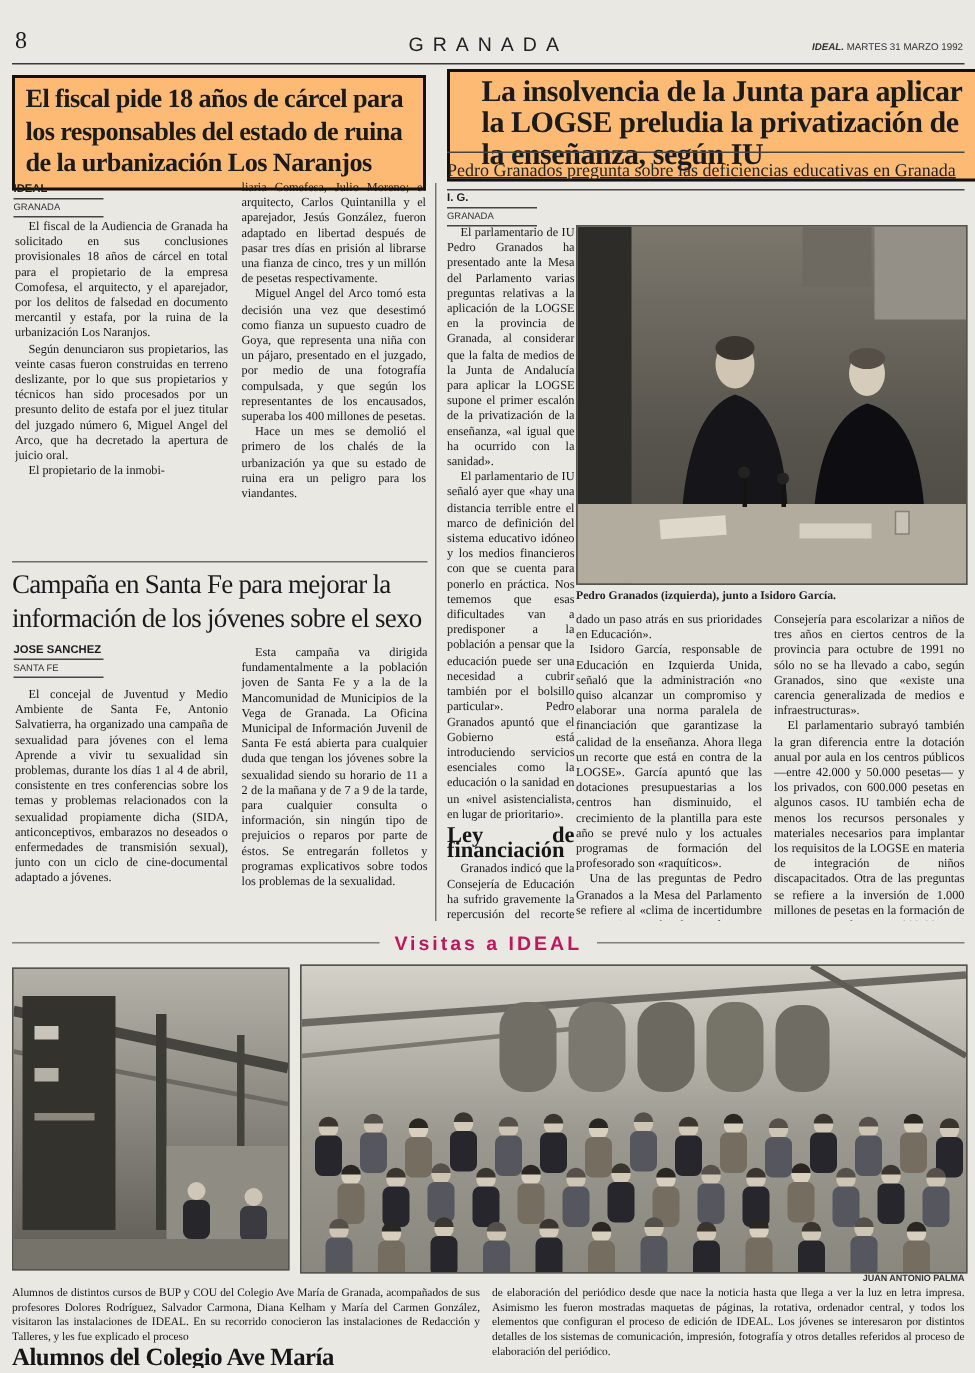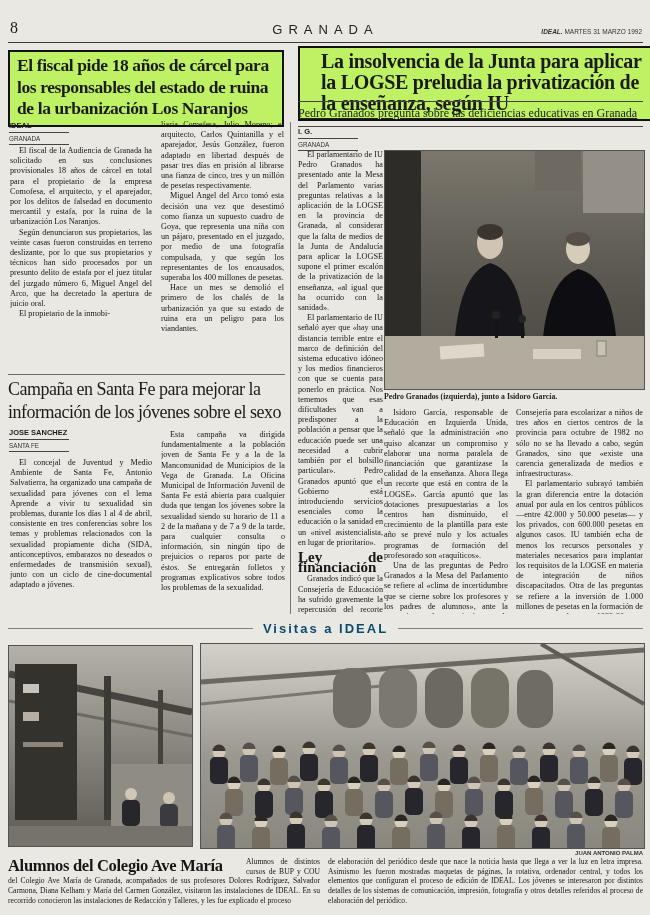--- a/index.html
+++ b/index.html
@@ -12,21 +12,21 @@
 
   
   #masthead{left:8px;top:18px;width:635px;height:24px;border-bottom:1.5px solid #3a3a38;}
   #page-number{position:absolute;left:2px;top:1px;font-size:16px;}
   #section-title{position:absolute;left:0;right:0;top:4px;text-align:center;
     font-family:"Liberation Sans",sans-serif;font-size:13px;letter-spacing:6px;color:#222;}
   #edition-line{position:absolute;right:1px;top:10px;font-family:"Liberation Sans",sans-serif;font-size:6.5px;color:#333;}
   #edition-line b{font-style:italic;}
 
   
-  .headbox{border:2.5px solid #111;padding:3px 7px 5px;font-weight:bold;background:#bef264;}
+  .headbox{border:2.5px solid #111;padding:3px 7px 5px;font-weight:bold;background:#fdba74;}
   #fiscal-box{left:8px;top:50px;width:258px;font-size:17.5px;line-height:21.5px;letter-spacing:-0.4px;}
   #logse-box{left:298px;top:46px;width:329px;font-size:20px;line-height:21px;letter-spacing:-0.3px;padding-left:21px;}
 
   #logse-standfirst{left:298px;top:101px;width:345px;border-top:1px solid #444;border-bottom:1px solid #444;
     padding:4px 0 5px;font-size:12px;color:#222;text-decoration:underline;}
 
   
   .kicker{width:60px;font-family:"Liberation Sans",sans-serif;}
   .kicker .kname{font-size:7.5px;font-weight:bold;border-bottom:1px solid #444;padding-bottom:2px;}
   .kicker .kplace{font-size:6.3px;border-bottom:1px solid #444;padding:2px 0;color:#333;}
@@ -57,21 +57,21 @@
   #logse-col2{left:384px;top:408px;width:124px;height:206px;}
   #logse-col3{left:516px;top:408px;width:127px;height:206px;}
 
   .photo{border:1px solid #55534e;background:#8d8a83;overflow:hidden;}
   #logse-photo{left:384px;top:150px;width:259px;height:238px;}
   #logse-caption{left:384px;top:392px;width:259px;font-size:7.8px;font-weight:bold;color:#222;}
 
   
   #visitas-header{left:8px;top:620px;width:635px;height:16px;display:flex;align-items:center;gap:10px;}
   #visitas-header .line{flex:1;height:1px;background:#807e78;}
-  #visitas-header .vlabel{font-family:"Liberation Sans",sans-serif;font-weight:bold;font-size:13px;letter-spacing:2px;color:#0c4a6e;}
+  #visitas-header .vlabel{font-family:"Liberation Sans",sans-serif;font-weight:bold;font-size:13px;letter-spacing:2px;color:#be185d;}
 
   #photo-left{left:8px;top:645px;width:183px;height:200px;}
   #photo-right{left:200px;top:643px;width:443px;height:204px;}
   #photo-credit{left:400px;top:850px;width:243px;text-align:right;
     font-family:"Liberation Sans",sans-serif;font-weight:bold;font-size:6px;color:#333;}
 
   
   .avetext{font-size:7.6px;line-height:9.7px;text-align:justify;overflow:hidden;color:#161616;}
   #ave-col1{left:8px;top:857px;width:312px;height:55px;}
   #ave-col2{left:328px;top:857px;width:315px;height:55px;}
@@ -160,25 +160,26 @@
     <p>El parlamentario de IU Pedro Granados ha presentado ante la Mesa del Parlamento varias preguntas relativas a la aplicación de la LOGSE en la provincia de Granada, al considerar que la falta de medios de la Junta de Andalucía para aplicar la LOGSE supone el primer escalón de la privatización de la enseñanza, «al igual que ha ocurrido con la sanidad».</p>
     <p>El parlamentario de IU señaló ayer que «hay una distancia terrible entre el marco de definición del sistema educativo idóneo y los medios financieros con que se cuenta para ponerlo en práctica. Nos tememos que esas dificultades van a predisponer a la población a pensar que la educación puede ser una necesidad a cubrir también por el bolsillo particular». Pedro Granados apuntó que el Gobierno está introduciendo servicios esenciales como la educación o la sanidad en un «nivel asistencialista, en lugar de prioritario».</p>
     <p>«Los presupuestos de la Junta son de chicle: no se hace una evaluación ni trimestral, ni semestral, ni anual de la ejecución de los programas que se han aprobado», explicó Granados. El parlamentario apuntó que las inversiones del gobierno autónomo son difíciles de cuantificar y localizar, ya que en las consejerías hay más de un 50% de inversión no provincializada y sin aplicación inmediata. El motivo de las preguntas planteadas al Parlamento es, precisamente, situar en objetivos concretos las partidas que se van a destinar a Granada.</p>
   </div>
   <div class="crosshead">Ley de financiación</div>
   <div class="c1bot">
     <p>Granados indicó que la Consejería de Educación ha sufrido gravemente la repercusión del recorte presupuestario de 1991 en el Ministerio y que «la Junta ha</p>
   </div>
 </div>
 <div class="abs bodytext" id="logse-col2">
+  <p class="cont">dado un paso atrás en sus prioridades en Educación».</p>
   <p>Isidoro García, responsable de Educación en Izquierda Unida, señaló que la administración «no quiso alcanzar un compromiso y elaborar una norma paralela de financiación que garantizase la calidad de la enseñanza. Ahora llega un recorte que está en contra de la LOGSE». García apuntó que las dotaciones presupuestarias a los centros han disminuido, el crecimiento de la plantilla para este año se prevé nulo y los actuales programas de formación del profesorado son «raquíticos».</p>
   <p>Una de las preguntas de Pedro Granados a la Mesa del Parlamento se refiere al «clima de incertidumbre que se cierne sobre los profesores y los padres de alumnos», ante la ausencia de criterios de diversificación de los centros, que debería llevarse a cabo antes del próximo curso. Por otra parte, la orden de la</p>
 </div>
 <div class="abs bodytext" id="logse-col3">
-  <p class="cont">Consejería para escolarizar a niños de tres años en ciertos centros de la provincia para octubre de 1982 no sólo no se ha llevado a cabo, según Granados, sino que «existe una carencia generalizada de medios e infraestructuras».</p>
+  <p class="cont">Consejería para escolarizar a niños de tres años en ciertos centros de la provincia para octubre de 1991 no sólo no se ha llevado a cabo, según Granados, sino que «existe una carencia generalizada de medios e infraestructuras».</p>
   <p>El parlamentario subrayó también la gran diferencia entre la dotación anual por aula en los centros públicos —entre 42.000 y 50.000 pesetas— y los privados, con 600.000 pesetas en algunos casos. IU también echa de menos los recursos personales y materiales necesarios para implantar los requisitos de la LOGSE en materia de integración de niños discapacitados. Otra de las preguntas se refiere a la inversión de 1.000 millones de pesetas en la formación de asesores, en el curso 1989-90, que todavía no ha sido rentabilizada, al continuar los docentes en sus puestos de trabajo.</p>
 </div>
 
 <div class="abs" id="visitas-header">
   <div class="line"></div>
   <div class="vlabel">Visitas a IDEAL</div>
   <div class="line"></div>
 </div>
 
 <div class="abs photo" id="photo-left">
@@ -280,18 +281,18 @@
     <use href="#pp3" x="305" y="176"></use>
       <use href="#pp1" x="340" y="178"></use>
       <use href="#pp2" x="375" y="175"></use>
       <use href="#pp3" x="410" y="178"></use>
   </svg>
 </div>
 
 <div class="abs" id="photo-credit">JUAN ANTONIO PALMA</div>
 
 <div class="abs avetext" id="ave-col1">
+  <span>Alumnos de distintos cursos de BUP y COU del Colegio Ave María de Granada, acompañados de sus profesores Dolores Rodríguez, Salvador Carmona, Diana Kelham y María del Carmen González, visitaron las instalaciones de IDEAL. En su recorrido conocieron las instalaciones de Redacción y Talleres, y les fue explicado el proceso</span>
   <span id="ave-lead">Alumnos del Colegio Ave María</span>
-  <span>Alumnos de distintos cursos de BUP y COU del Colegio Ave María de Granada, acompañados de sus profesores Dolores Rodríguez, Salvador Carmona, Diana Kelham y María del Carmen González, visitaron las instalaciones de IDEAL. En su recorrido conocieron las instalaciones de Redacción y Talleres, y les fue explicado el proceso</span>
 </div>
 <div class="abs avetext" id="ave-col2">
   <span>de elaboración del periódico desde que nace la noticia hasta que llega a ver la luz en letra impresa. Asimismo les fueron mostradas maquetas de páginas, la rotativa, ordenador central, y todos los elementos que configuran el proceso de edición de IDEAL. Los jóvenes se interesaron por distintos detalles de los sistemas de comunicación, impresión, fotografía y otros detalles referidos al proceso de elaboración del periódico.</span>
 </div>
 
 </body></html>

